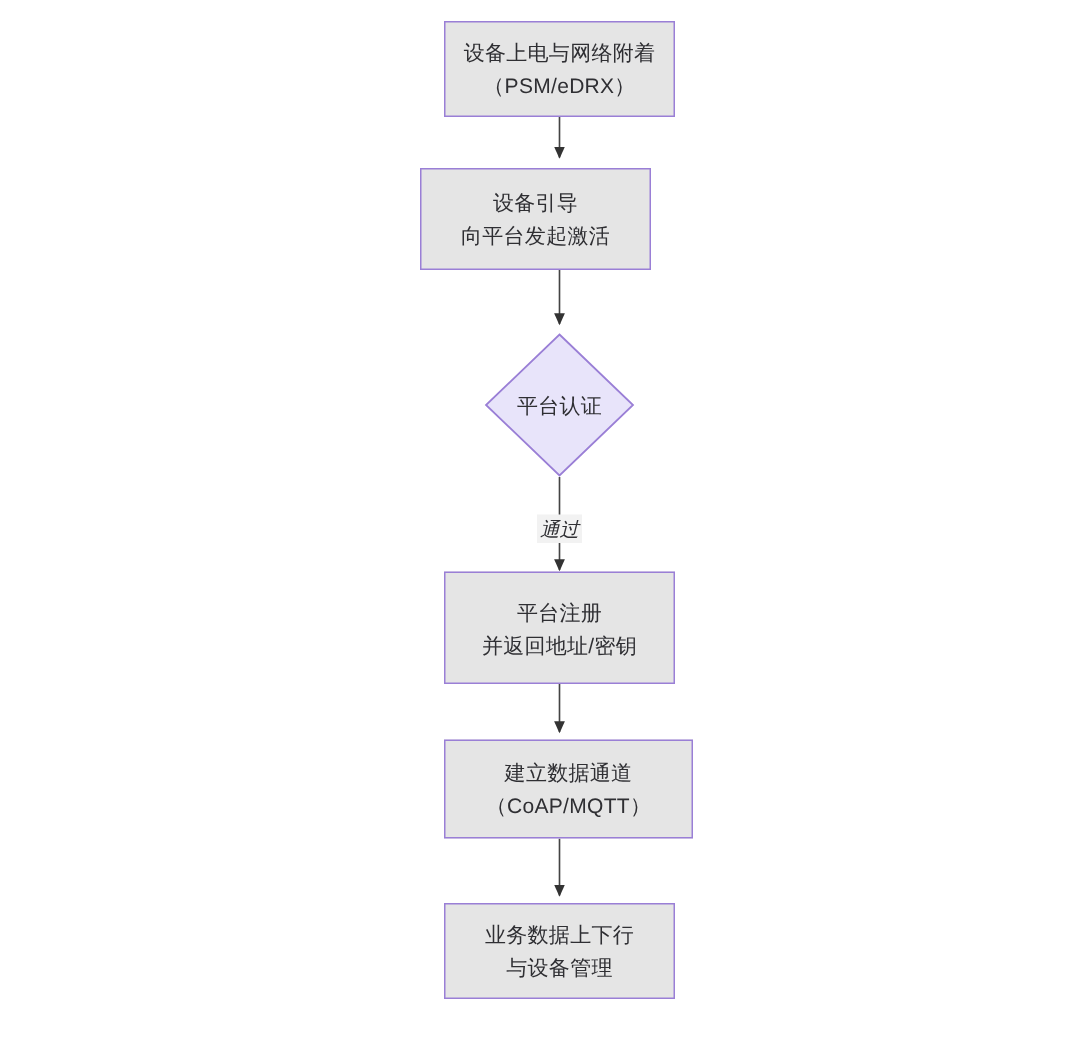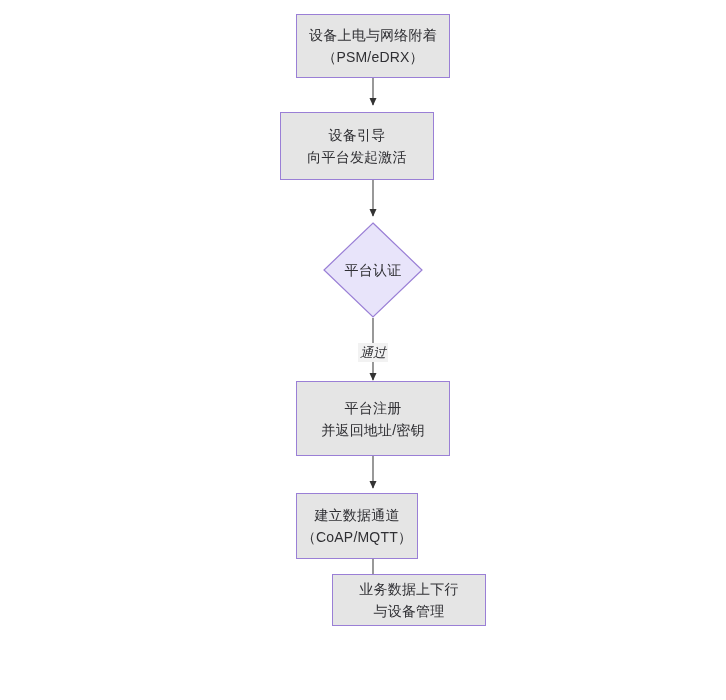--- a/index.html
+++ b/index.html
@@ -133,23 +133,23 @@
     <div class="node-label">平台认证</div>
   </div>
 
   <div class="edge-label" style="left:373px; top:343px;">通过</div>
 
   <div class="node node-rect" style="left:296px; top:381px; width:154px; height:75px;align-items:center;">
     <div class="node-label">平台注册
 并返回地址/密钥</div>
   </div>
 
-  <div class="node node-rect" style="left:296px; top:493px; width:122px; height:66px;">
+  <div class="node node-rect" style="left:296px; top:493px; width:166px; height:66px;">
     <div class="node-label">建立数据通道
 （CoAP/MQTT）</div>
   </div>
 
-  <div class="node node-rect" style="left:296px; top:574px; width:154px; height:52px;margin-left:36px;">
+  <div class="node node-rect" style="left:296px; top:602px; width:154px; height:64px;">
     <div class="node-label">业务数据上下行
 与设备管理</div>
   </div>
 
 </div>
 
 </body></html>

